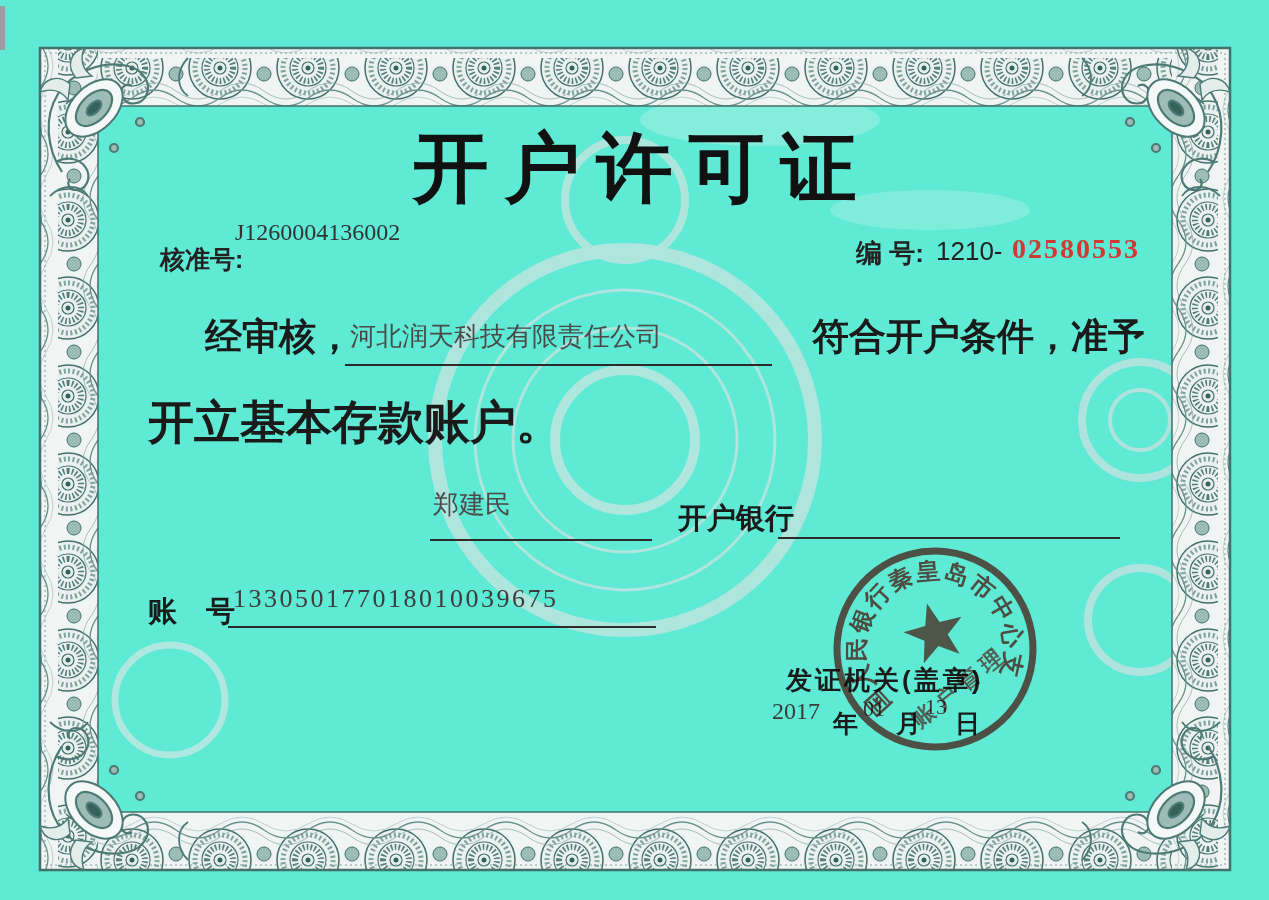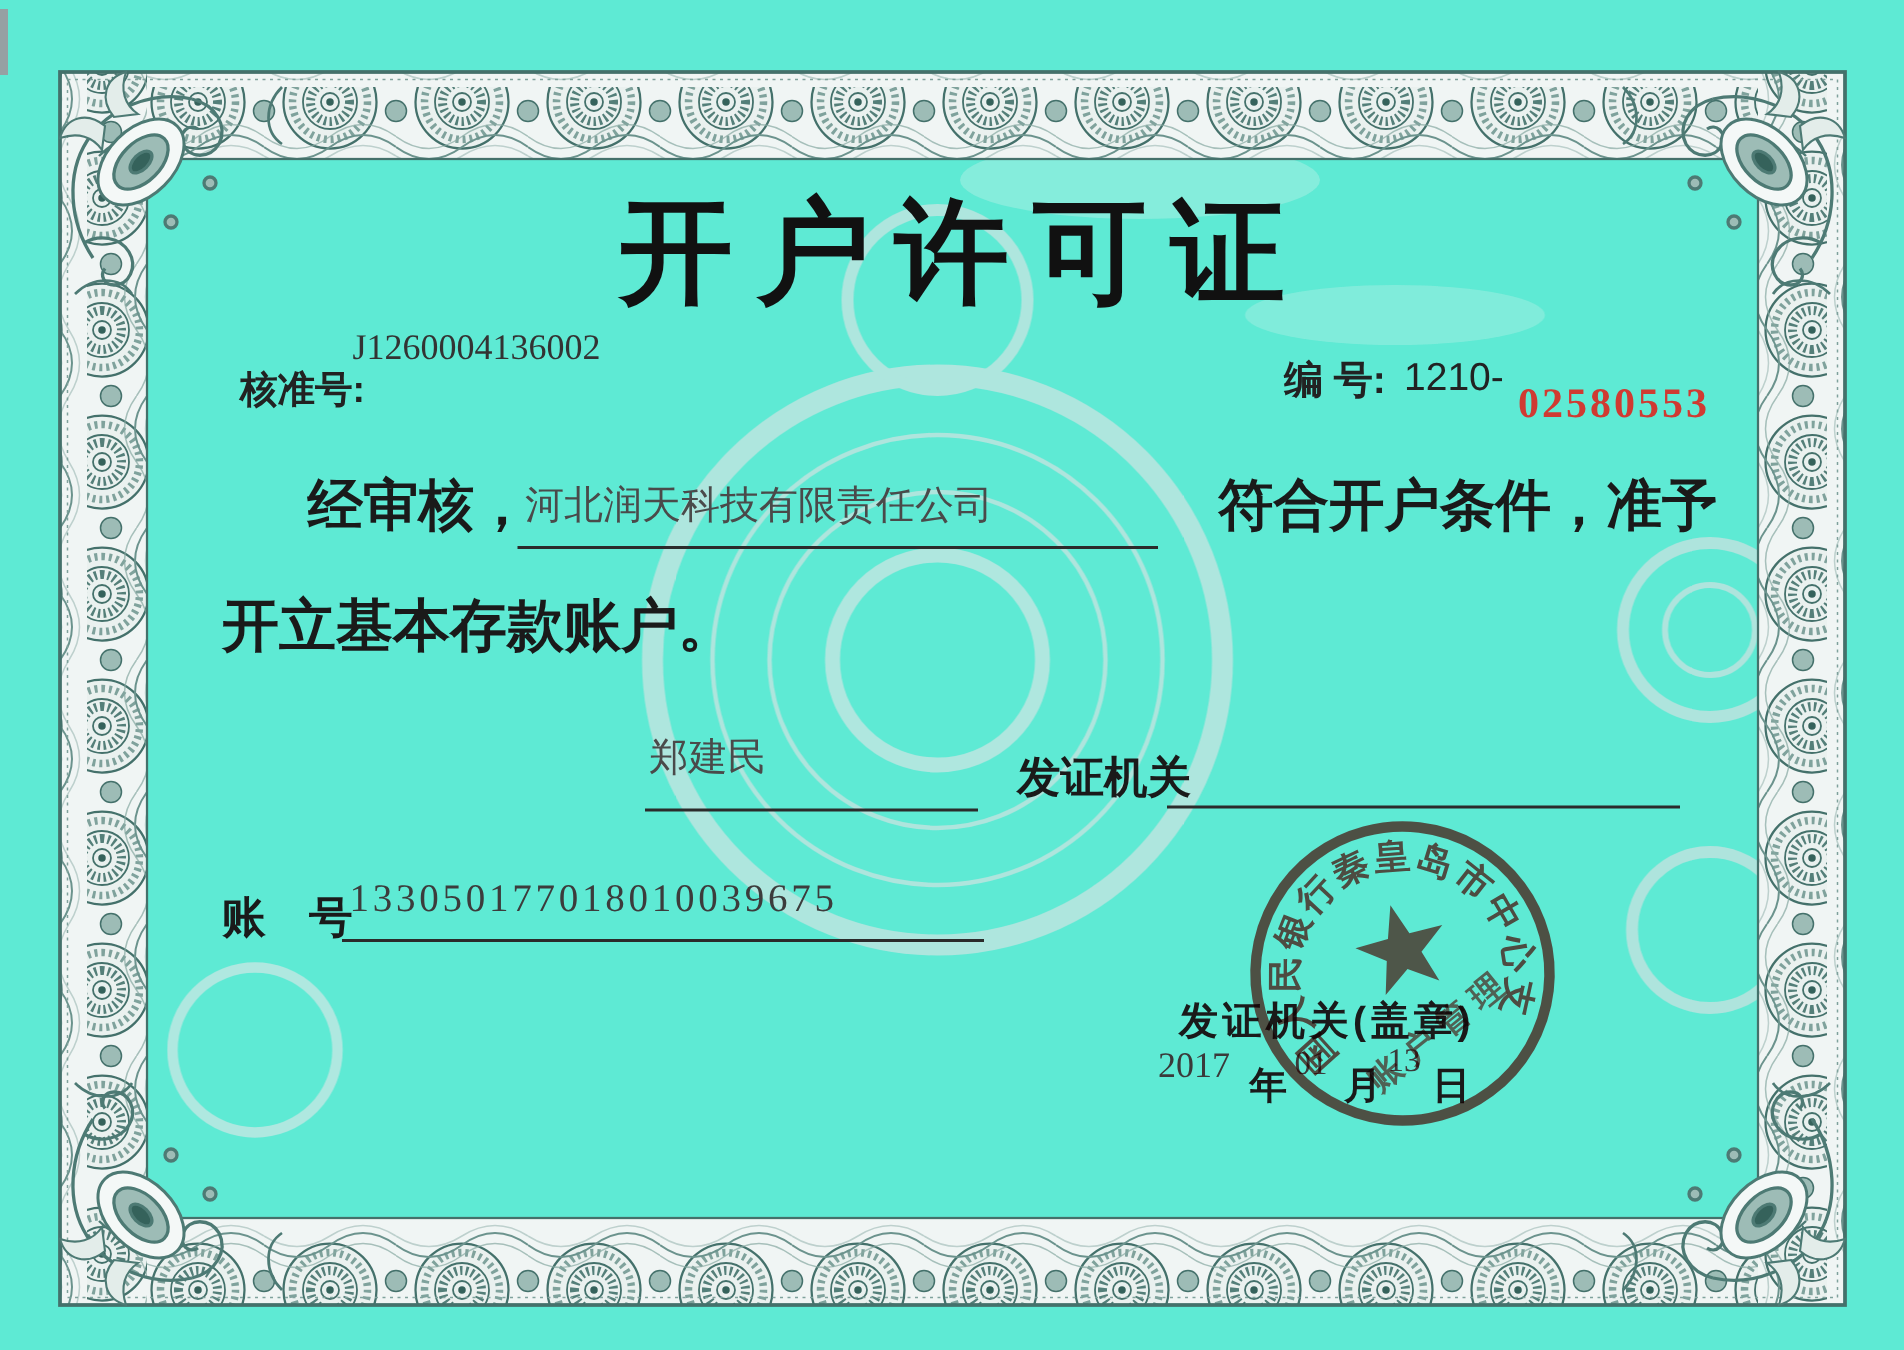--- a/index.html
+++ b/index.html
@@ -104,33 +104,33 @@
 
   <div class="abs scan-artifact"></div>
 
   <div class="abs title txt">开户许可证</div>
 
   <div class="abs txt song" style="left:235px;top:219px;font-size:24px;color:#333;">J1260004136002</div>
   <div class="abs txt hei-med" style="left:147px;top:243px;font-size:25px;">核准号:</div>
 
   <div class="abs txt hei-med" style="left:843px;top:236px;font-size:26px;text-align:center;">编 号:</div>
   <div class="abs txt hei-med" style="left:923px;top:236px;font-size:26px;font-weight:500;">1210-</div>
-  <div class="abs txt song" style="left:1012px;top:233px;font-size:28px;font-weight:700;letter-spacing:2px;color:#d03a32;margin-top:21px;">02580553</div>
+  <div class="abs txt song" style="left:1012px;top:233px;font-size:28px;font-weight:700;letter-spacing:2px;color:#d03a32;">02580553</div>
 
   <div class="abs txt hei" style="left:205px;top:312px;font-size:37px;">经审核，</div>
   <div class="abs txt song" style="left:350px;top:319px;font-size:26px;color:#4a4a4a;">河北润天科技有限责任公司</div>
   <div class="abs underline" style="left:345px;top:364px;width:427px;"></div>
   <div class="abs txt hei" style="left:788px;top:312px;font-size:37px;margin-left:24px;">符合开户条件，准予</div>
 
-  <div class="abs txt hei" style="left:148px;top:392px;font-size:38px;">开立基本存款账户。</div>
+  <div class="abs txt hei" style="left:148px;top:392px;font-size:46px;">开立基本存款账户。</div>
 
   <div class="abs txt song" style="left:433px;top:487px;font-size:26px;color:#4a4a4a;">郑建民</div>
   <div class="abs underline" style="left:430px;top:539px;width:222px;"></div>
 
-  <div class="abs txt hei" style="left:678px;top:499px;font-size:29px;">发证机关</div>
+  <div class="abs txt hei" style="left:678px;top:499px;font-size:29px;">开户银行</div>
   <div class="abs underline" style="left:778px;top:537px;width:342px;"></div>
 
   <div class="abs txt hei" style="left:148px;top:592px;font-size:29px;">账　号</div>
   <div class="abs txt song" style="left:233px;top:584px;font-size:26px;letter-spacing:2.5px;color:#3c3c3c;">133050177018010039675</div>
   <div class="abs underline" style="left:228px;top:626px;width:428px;"></div>
 
   <div class="abs txt hei" style="left:786px;top:663px;font-size:26px;letter-spacing:3px;">发证机关(盖章)</div>
   <div class="abs txt song" style="left:772px;top:698px;font-size:24px;color:#3a3a3a;">2017</div>
   <div class="abs txt hei" style="left:833px;top:707px;font-size:25px;">年</div>
   <div class="abs txt song" style="left:863px;top:696px;font-size:22px;color:#3a3a3a;">01</div>

